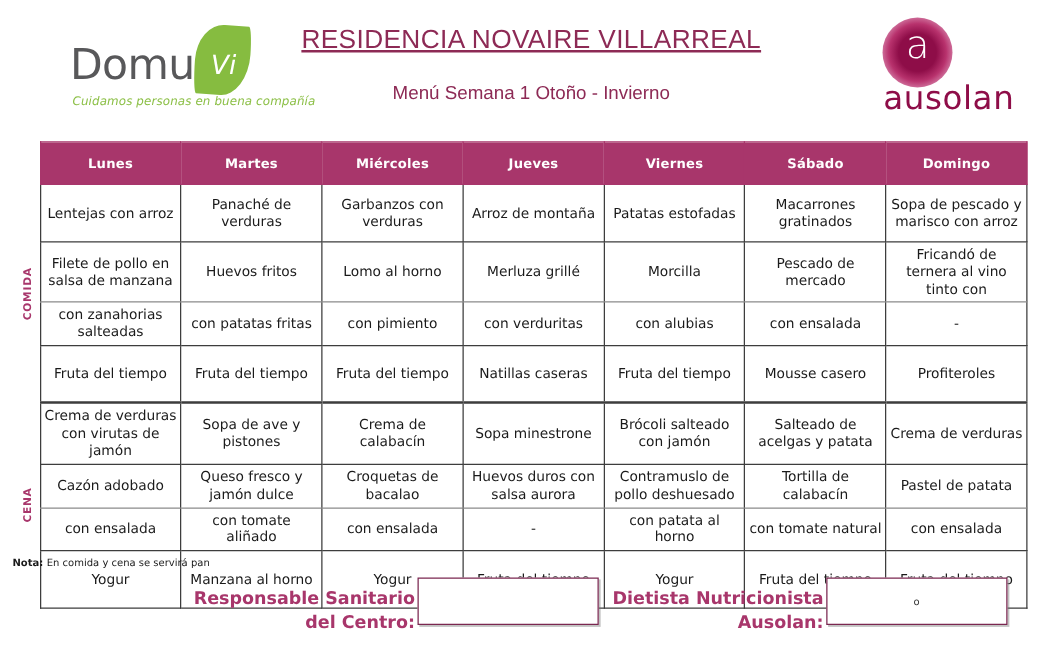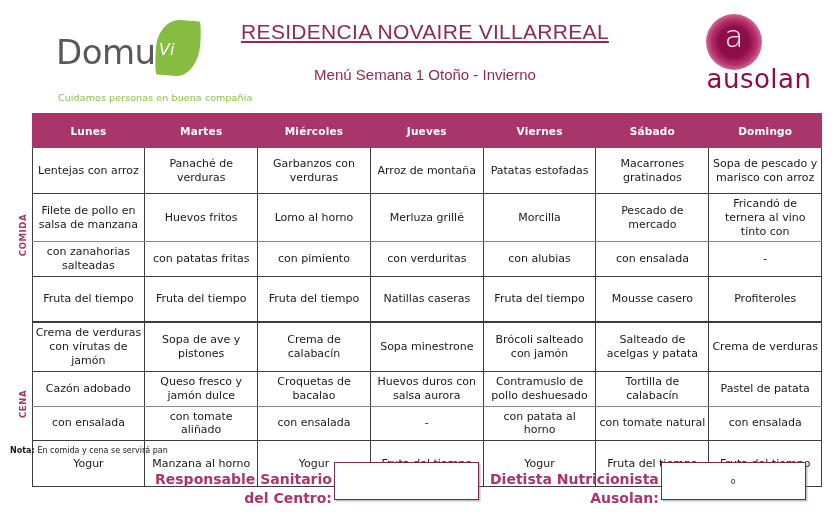--- a/index.html
+++ b/index.html
@@ -28,28 +28,29 @@
   }
   .dv-leaf {
     position: absolute; left: 100px; top: -4px;
     width: 44px; height: 56px;
     background: #86bc40;
     border-radius: 50% 6% 50% 6% / 52% 40% 60% 48%;
     transform: rotate(4deg);
   }
   .dv-leaf-text {
     position: absolute; left: 103px; top: 16px;
-    width: 40px; 
-    font-size: 16px; color: #ffffff; font-weight: 400; font-style: italic;
+    width: 40px; text-align: center;
+    font-size: 21px; color: #ffffff; font-weight: 400; font-style: italic;
     letter-spacing: 0px;
   }
   .dv-tag {
-    position: absolute; left: 2px; top: 68px;
+    position: absolute; left: 2px; top: 52px;
     font-size: 9.5px; color: #8bbf45; letter-spacing: 0.1px;
     white-space: nowrap;
+    font-style: italic;
   }
 
   .title-block {
     position: absolute; left: 225px; top: 20px; width: 400px;
     text-align: center;
   }
   .main-title {
     font-size: 21px; color: #8d2a55; letter-spacing: 0.3px;
     font-family: "Liberation Sans", sans-serif;
     white-space: nowrap;

